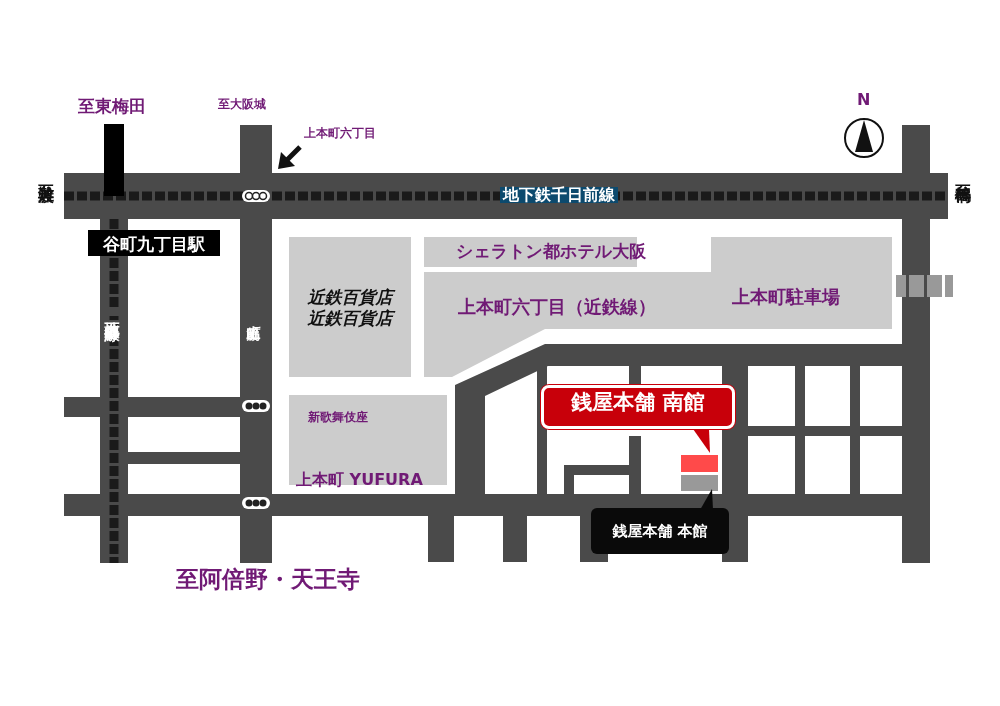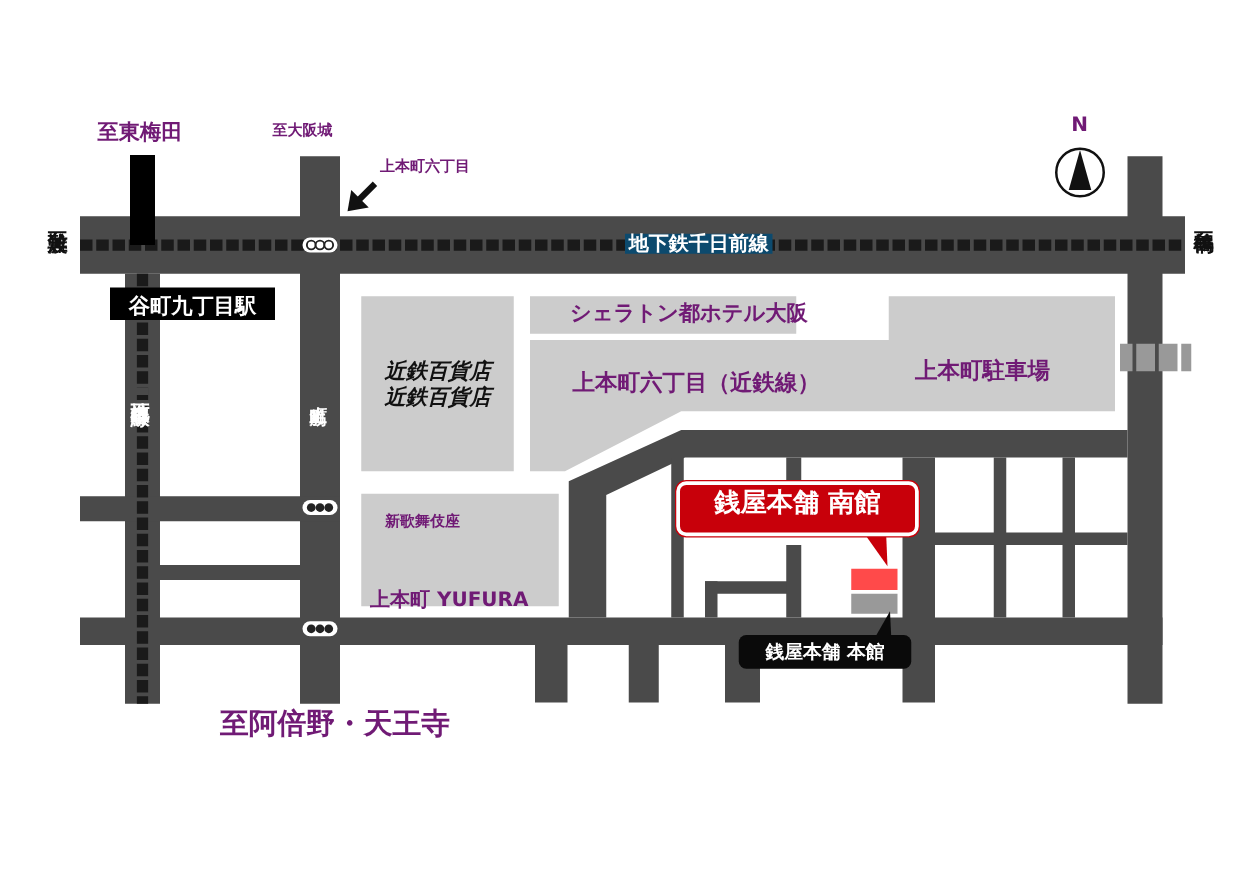--- a/index.html
+++ b/index.html
@@ -7,21 +7,21 @@
          font-family: "DejaVu Sans", "Liberation Sans", sans-serif; }
   #map { position: absolute; left: 0; top: 0; width: 1000px; height: 706px; }
   .lbl { position: absolute; font-weight: bold; color: #701a75; white-space: nowrap; line-height: 1; }
   .vlbl { position: absolute; font-weight: bold; color: #111; writing-mode: vertical-rl; text-orientation: upright; line-height: 1; letter-spacing: 1px; }
   .white { color: #ffffff; }
   .bld-label { position: absolute; font-weight: bold; color: #111; text-align: center; line-height: 1.25; }
   .callout-red { position: absolute; left: 541px; top: 385px; width: 194px; height: 44px;
                  background: #c8000a; border: 3px solid #ffffff; border-radius: 8px;
                  box-shadow: 0 0 0 1px #c8000a; color: #fff; font-weight: bold; font-size: 21px;
                  display: flex; align-items: flex-start; justify-content: center; box-sizing: border-box; }
-  .callout-black { position: absolute; left: 591px; top: 508px; width: 138px; height: 27px;
+  .callout-black { position: absolute; left: 591px; top: 508px; width: 138px; height: 46px;
                    background: #0a0a0a; border-radius: 6px; color: #fff; font-weight: bold; font-size: 15px;
                    display: flex; align-items: center; justify-content: center; }
   .station-box { position: absolute; left: 88px; top: 183px; width: 132px; height: 26px; background: #000;
                  color: #fff; font-weight: bold; font-size: 17px; display: flex; align-items: flex-end; justify-content: center; margin-top: 47px; }
 </style>
 </head>
 <body>
 
 <svg id="map" viewBox="0 0 1000 706" xmlns="http://www.w3.org/2000/svg">
 

